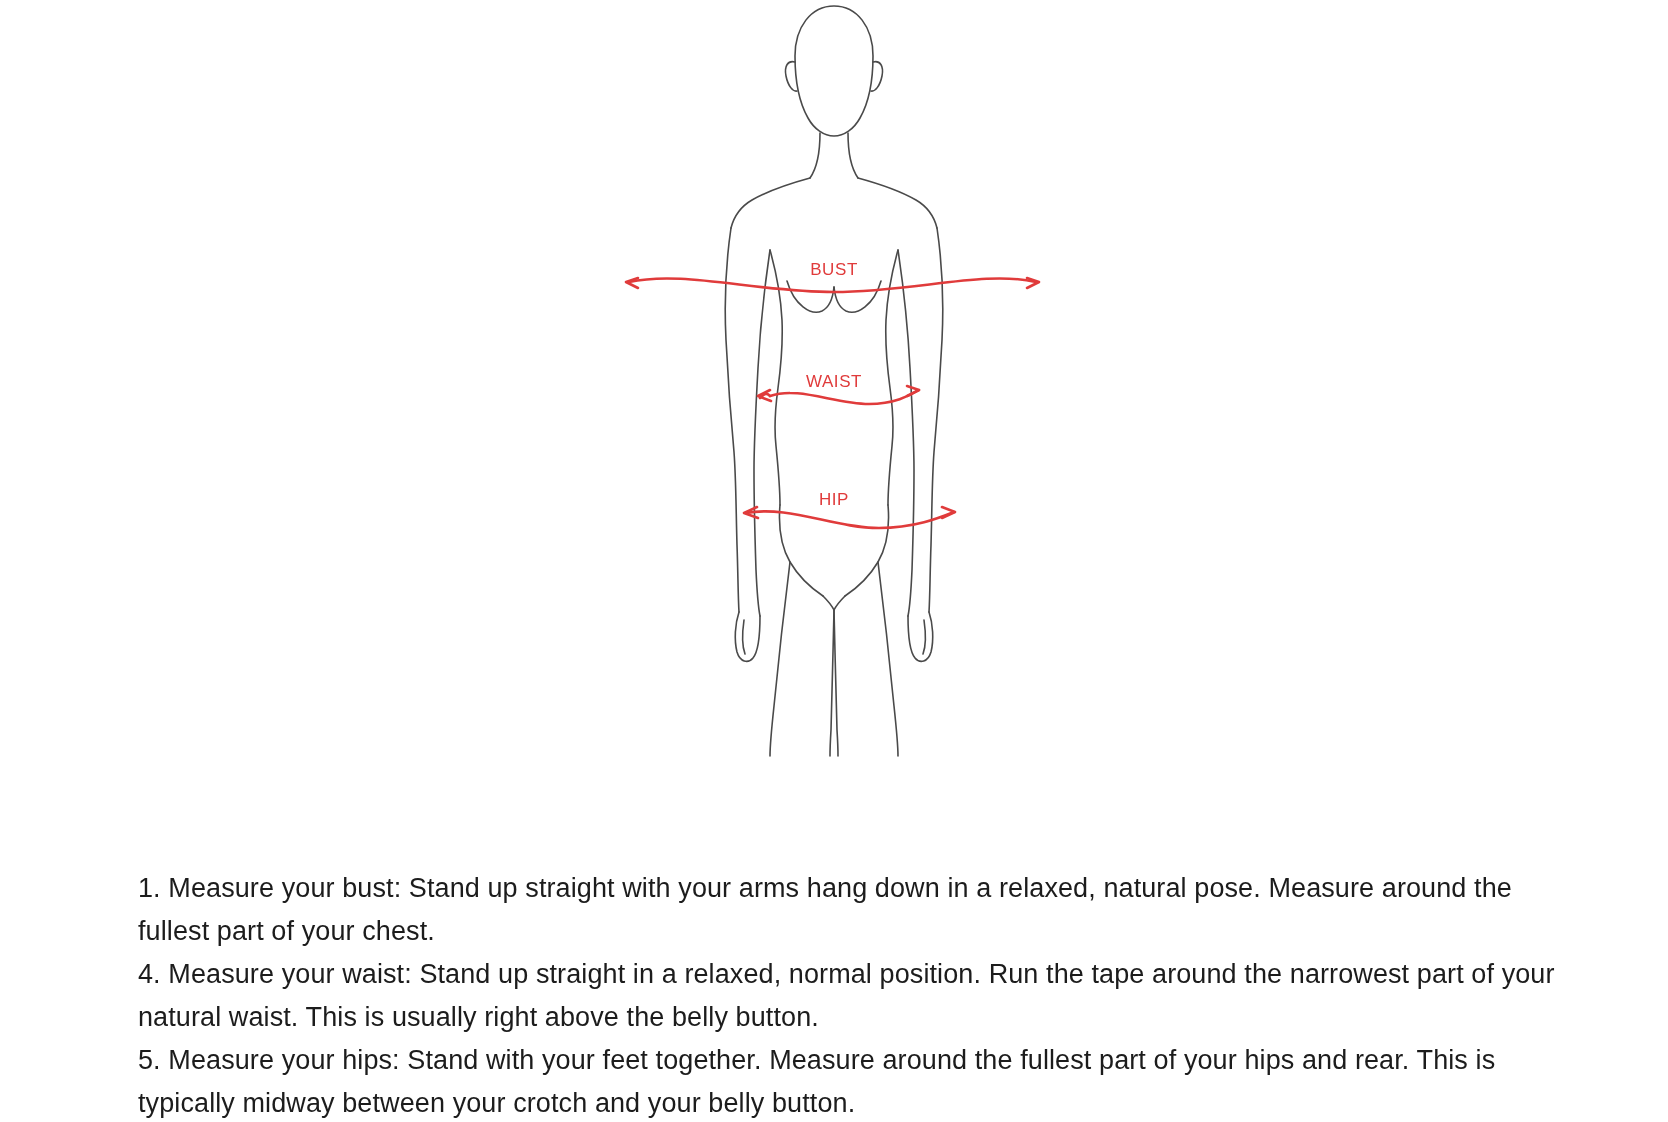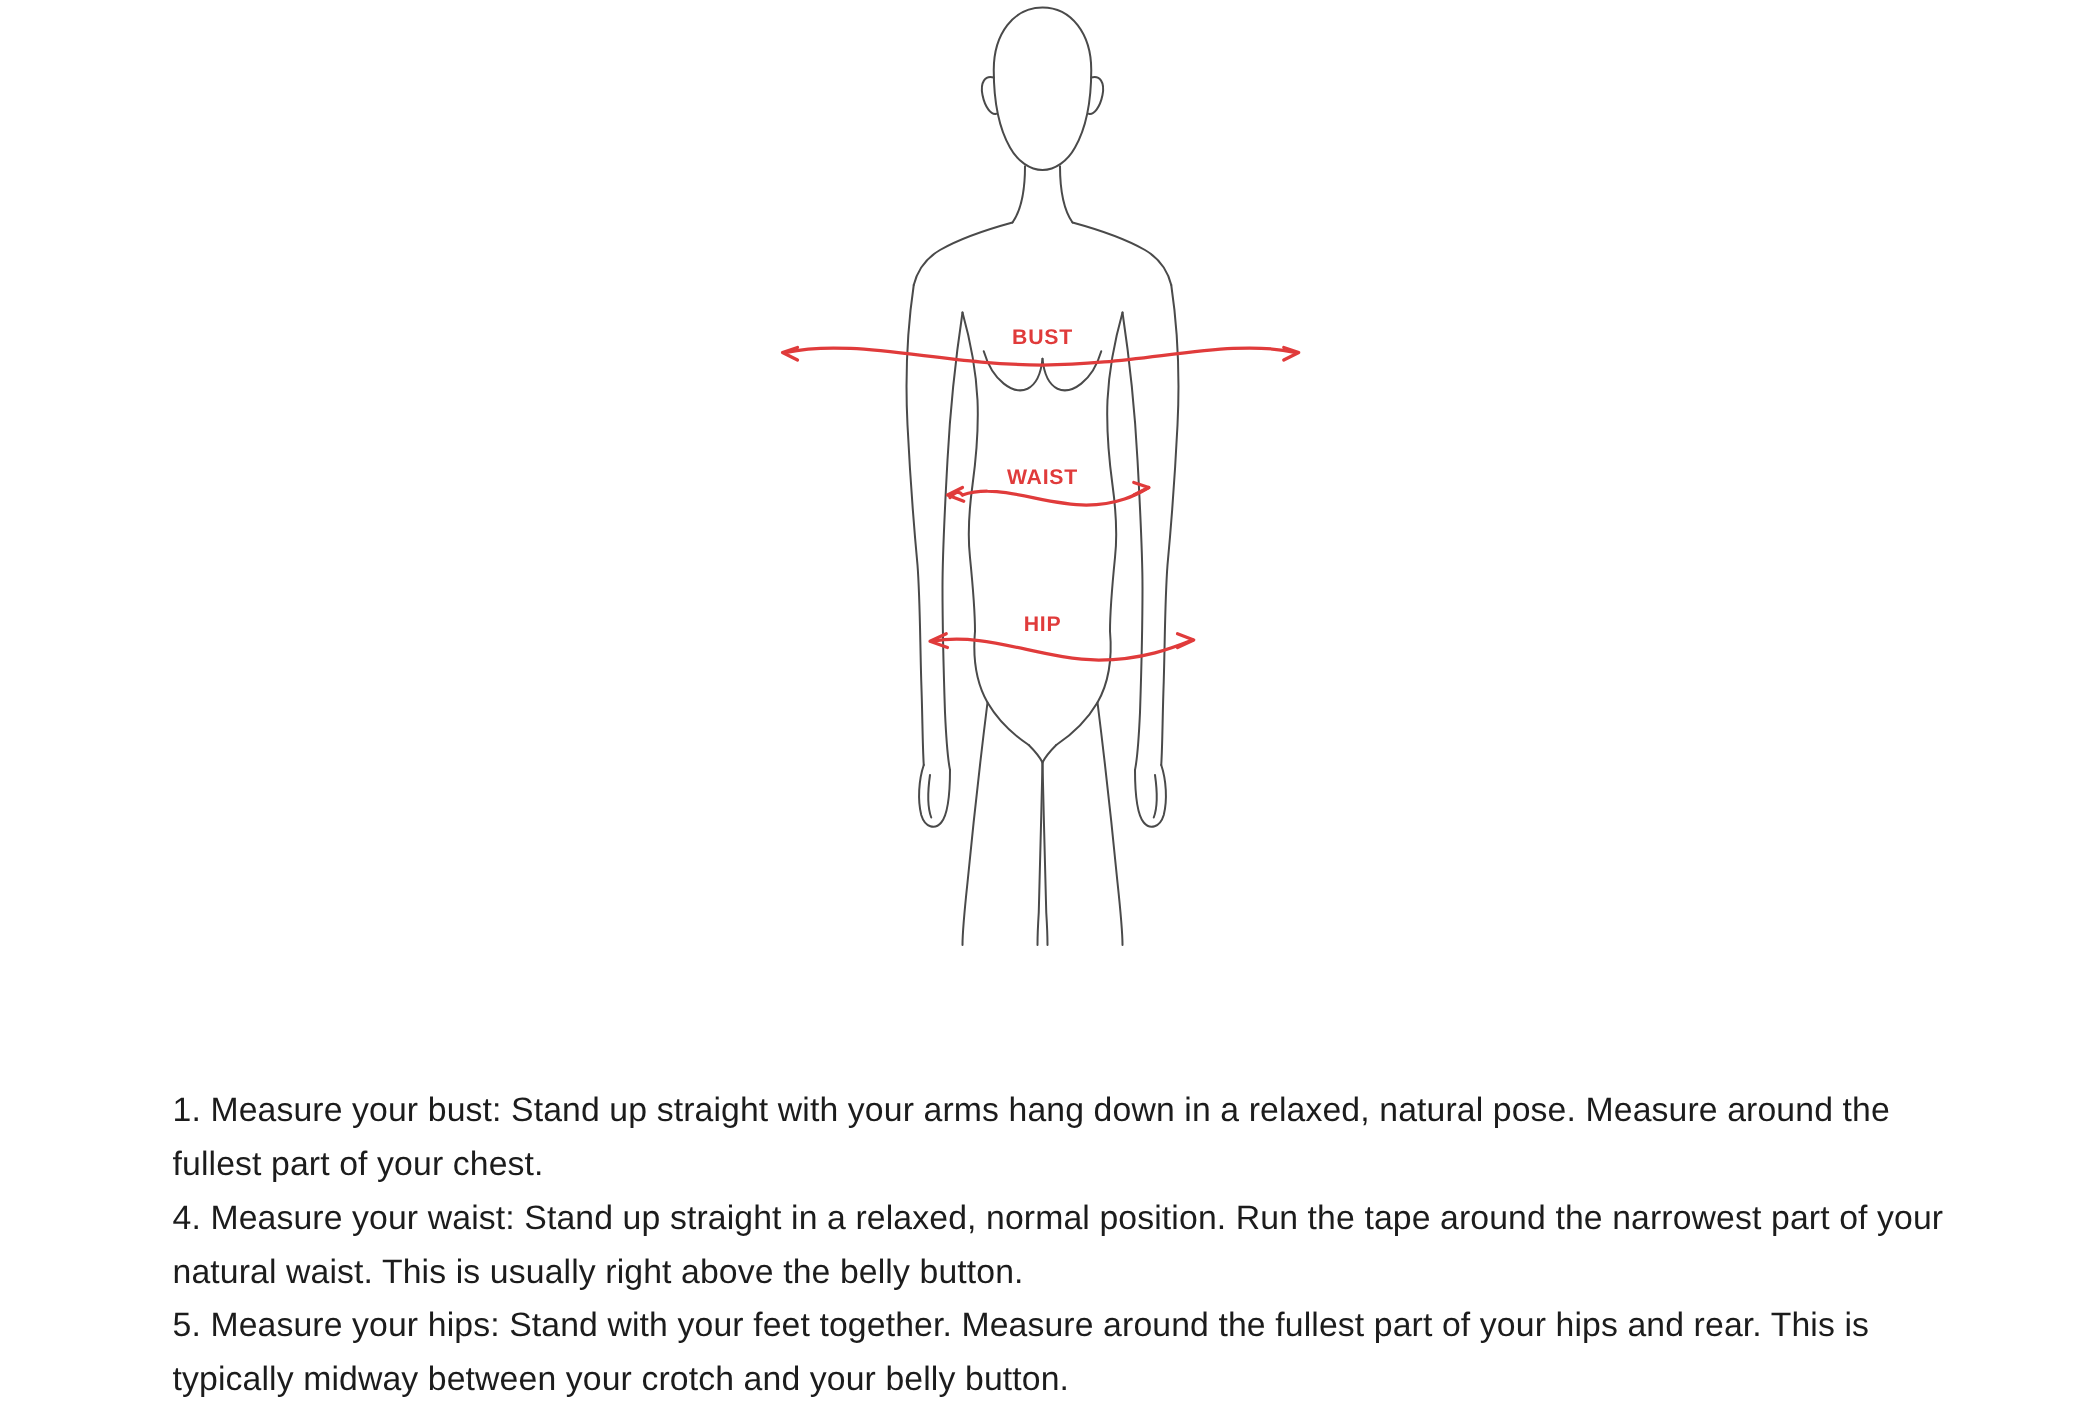--- a/index.html
+++ b/index.html
@@ -22,21 +22,20 @@
   }
   .figure-wrap {
     position: absolute;
     left: 0;
     top: 0;
     width: 1668px;
     height: 790px;
     display: flex;
     align-items: flex-start;
     justify-content: center;
-    font-weight: bold;
   }
   .figure-svg {
     display: block;
     margin-top: 0px;
   }
   .instructions {
     position: absolute;
     left: 138px;
     top: 855px;
     width: 1420px;

